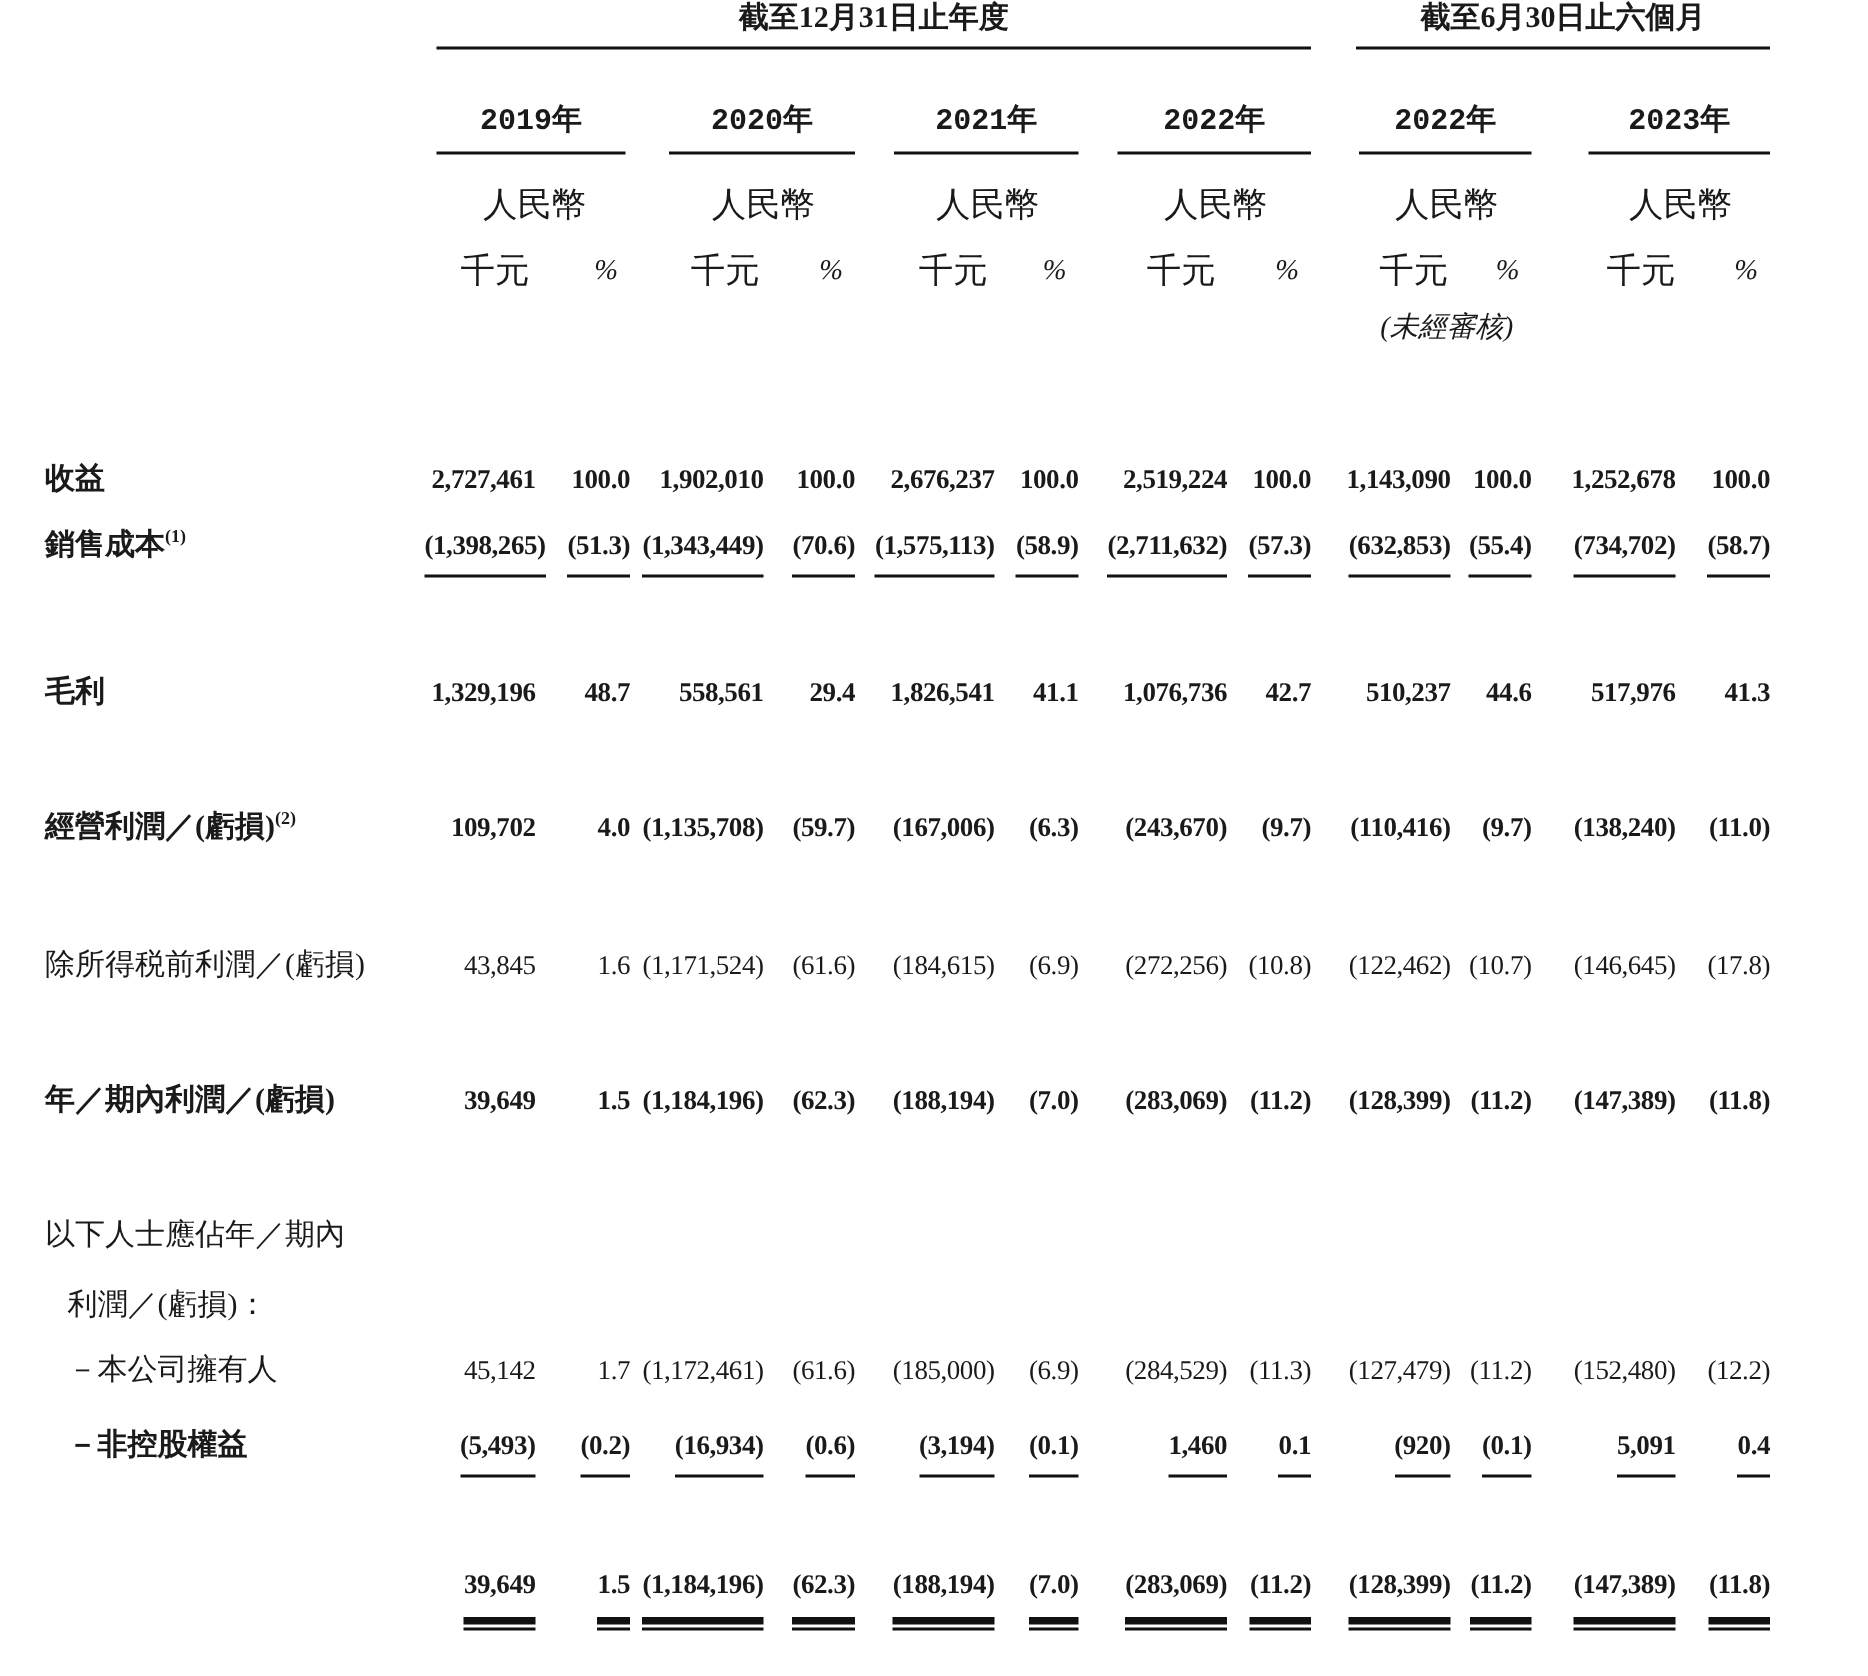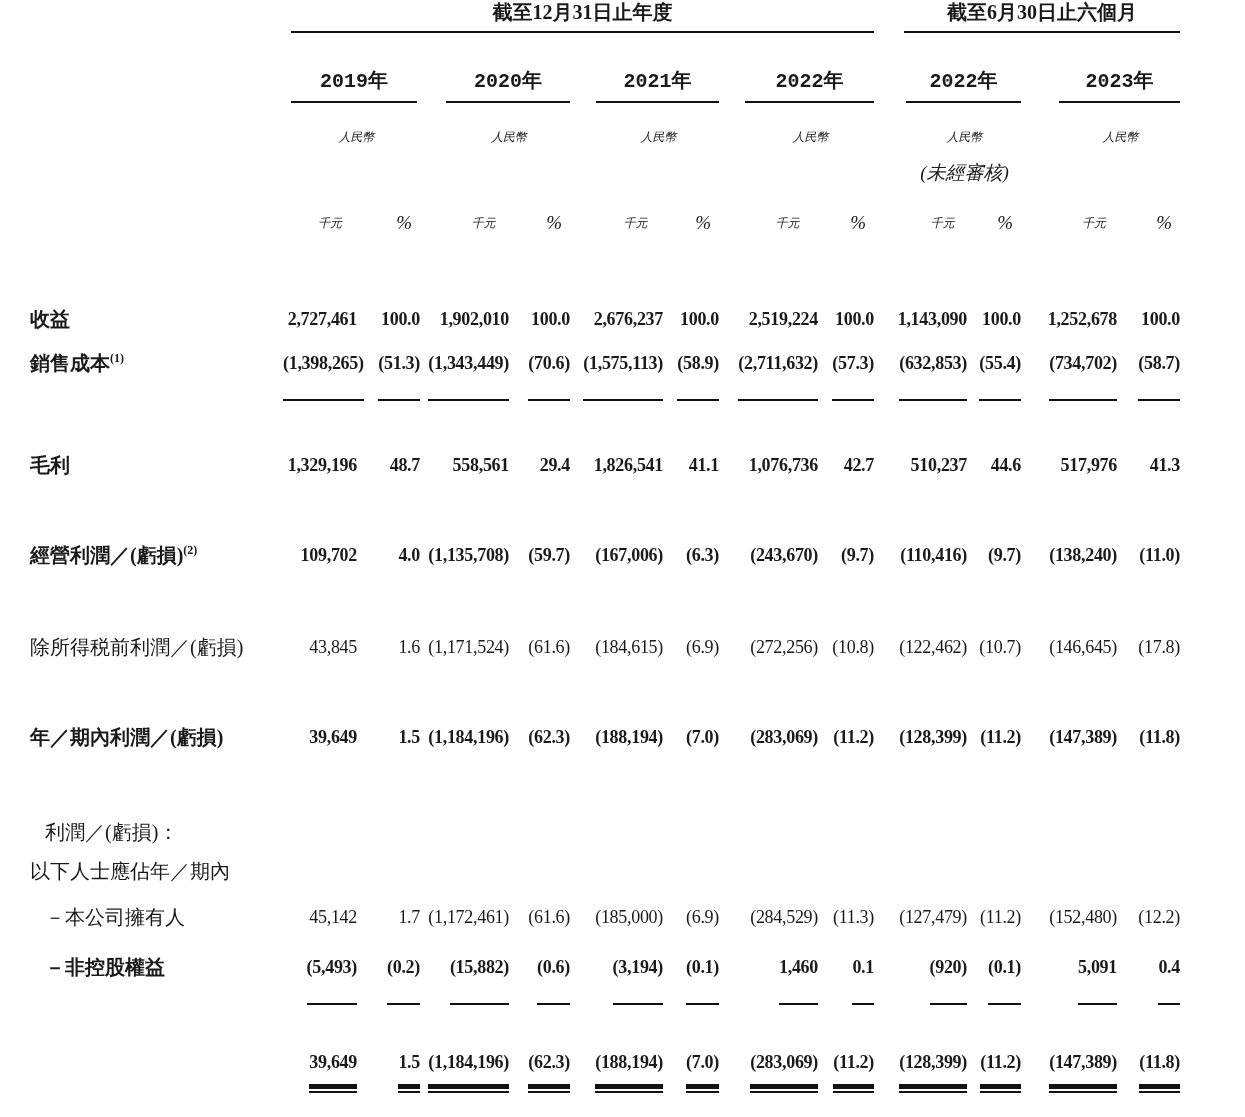--- a/index.html
+++ b/index.html
@@ -37,22 +37,21 @@
     padding-bottom:7px;
     line-height:24px;
     margin-left:26px;
     white-space:nowrap;
     font-family:Liberation Mono, monospace;
   }
   .g1 .yr{margin-left:8px;margin-right:3px;}
   .g5 .yr{margin-left:32px;}
   .g6 .yr{margin-left:38px;}
   .cur,.unit{
-    font-style:italic;
-    font-size:12px;
+    font-size:23px;
     line-height:24px;
     white-space:nowrap;
   }
   .cur{padding-left:10px;}
   .unit{padding-left:20px;}
   th.gx .cur{padding-left:28px;}
   th.gx .unit{padding-left:38px;}
   th.g5x .cur{padding-left:34px;}
   th.g5x .unit{padding-left:44px;}
   th.g6x .cur{padding-left:40px;}
@@ -86,21 +85,21 @@
     text-align:right;
     font-size:18px;
     line-height:24px;
     letter-spacing:-0.3px;
     white-space:nowrap;
   }
   tr.bold td{font-weight:bold;}
   .u{
     display:inline-block;
     border-bottom:2px solid #111;
-    padding-bottom:24px;
+    padding-bottom:8px;
   }
   .dd{
     display:inline-block;
     position:relative;
     border-bottom:5px solid #111;
     padding-bottom:10px;
   }
   .dd::after{
     content:"";
     position:absolute;
@@ -182,55 +181,55 @@
           </th>
     <th colspan="2" class="g5x">
             <div class="cur" style="padding-top:22px">人民幣</div>
           </th>
     <th colspan="2" class="g6x">
             <div class="cur" style="padding-top:22px">人民幣</div>
           </th>
     <td></td>
   </tr>
 
+  <tr style="height:46px">
+    <td></td>
+    <th>
+            <div class="unit" style="padding-top:16px">千元</div>
+          </th>
+    <th class="pcth" style="padding-top:16px">%</th>
+    <th class="gx">
+            <div class="unit" style="padding-top:16px">千元</div>
+          </th>
+    <th class="pcth" style="padding-top:16px">%</th>
+    <th class="gx">
+            <div class="unit" style="padding-top:16px">千元</div>
+          </th>
+    <th class="pcth" style="padding-top:16px">%</th>
+    <th class="gx">
+            <div class="unit" style="padding-top:16px">千元</div>
+          </th>
+    <th class="pcth" style="padding-top:16px">%</th>
+    <th class="g5x">
+            <div class="unit" style="padding-top:16px">千元</div>
+          </th>
+    <th class="pcth" style="padding-top:16px">%</th>
+    <th class="g6x">
+            <div class="unit" style="padding-top:16px">千元</div>
+          </th>
+    <th class="pcth" style="padding-top:16px">%</th>
+    <td></td>
+  </tr>
+
   <tr style="height:42px">
     <td colspan="9"></td>
     <th colspan="2">
             <div class="unaud" style="padding-top:8px">(未經審核)</div>
           </th>
     <td colspan="3"></td>
-  </tr>
-
-  <tr style="height:46px">
-    <td></td>
-    <th>
-            <div class="unit" style="padding-top:16px">千元</div>
-          </th>
-    <th class="pcth" style="padding-top:16px">%</th>
-    <th class="gx">
-            <div class="unit" style="padding-top:16px">千元</div>
-          </th>
-    <th class="pcth" style="padding-top:16px">%</th>
-    <th class="gx">
-            <div class="unit" style="padding-top:16px">千元</div>
-          </th>
-    <th class="pcth" style="padding-top:16px">%</th>
-    <th class="gx">
-            <div class="unit" style="padding-top:16px">千元</div>
-          </th>
-    <th class="pcth" style="padding-top:16px">%</th>
-    <th class="g5x">
-            <div class="unit" style="padding-top:16px">千元</div>
-          </th>
-    <th class="pcth" style="padding-top:16px">%</th>
-    <th class="g6x">
-            <div class="unit" style="padding-top:16px">千元</div>
-          </th>
-    <th class="pcth" style="padding-top:16px">%</th>
-    <td></td>
   </tr>
 
   <tr style="height:66px">
           <td colspan="14"></td>
         </tr>
 
   <tr class="bold" style="height:36px">
     <td class="lbl"><span>收益</span></td>
     <td class="n"><span>2,727,461</span></td>
     <td class="n"><span>100.0</span></td>
@@ -345,26 +344,26 @@
     <td class="n"><span>(11.2)</span></td>
     <td class="n"><span>(147,389)</span></td>
     <td class="n"><span>(11.8)</span></td>
     <td></td>
   </tr>
 
   <tr style="height:54px">
           <td colspan="14"></td>
         </tr>
 
+  <tr style="height:42px">
+    <td class="lbl" colspan="14"><span>以下人士應佔年／期內</span></td>
+  </tr>
+
   <tr style="height:44px">
     <td class="lbl ind" colspan="14" style="padding-top:5px"><span>利潤／(虧損)：</span></td>
-  </tr>
-
-  <tr style="height:42px">
-    <td class="lbl" colspan="14"><span>以下人士應佔年／期內</span></td>
   </tr>
 
   <tr style="height:46px">
     <td class="lbl ind" style="padding-top:4px"><span>－本公司擁有人</span></td>
     <td class="n" style="padding-top:4px"><span>45,142</span></td>
     <td class="n" style="padding-top:4px"><span>1.7</span></td>
     <td class="n" style="padding-top:4px"><span>(1,172,461)</span></td>
     <td class="n" style="padding-top:4px"><span>(61.6)</span></td>
     <td class="n" style="padding-top:4px"><span>(185,000)</span></td>
     <td class="n" style="padding-top:4px"><span>(6.9)</span></td>
@@ -374,21 +373,21 @@
     <td class="n" style="padding-top:4px"><span>(11.2)</span></td>
     <td class="n" style="padding-top:4px"><span>(152,480)</span></td>
     <td class="n" style="padding-top:4px"><span>(12.2)</span></td>
     <td></td>
   </tr>
 
   <tr class="padtop" style="height:56px">
     <td class="lbl ind"><span>－非控股權益</span></td>
     <td class="n"><span class="u">(5,493)</span></td>
     <td class="n"><span class="u">(0.2)</span></td>
-    <td class="n"><span class="u">(15,882)</span></td>
+    <td class="n"><span class="u">(16,934)</span></td>
     <td class="n"><span class="u">(0.6)</span></td>
     <td class="n"><span class="u">(3,194)</span></td>
     <td class="n"><span class="u">(0.1)</span></td>
     <td class="n"><span class="u">1,460</span></td>
     <td class="n"><span class="u">0.1</span></td>
     <td class="n"><span class="u">(920)</span></td>
     <td class="n"><span class="u">(0.1)</span></td>
     <td class="n"><span class="u">5,091</span></td>
     <td class="n"><span class="u">0.4</span></td>
     <td></td>

